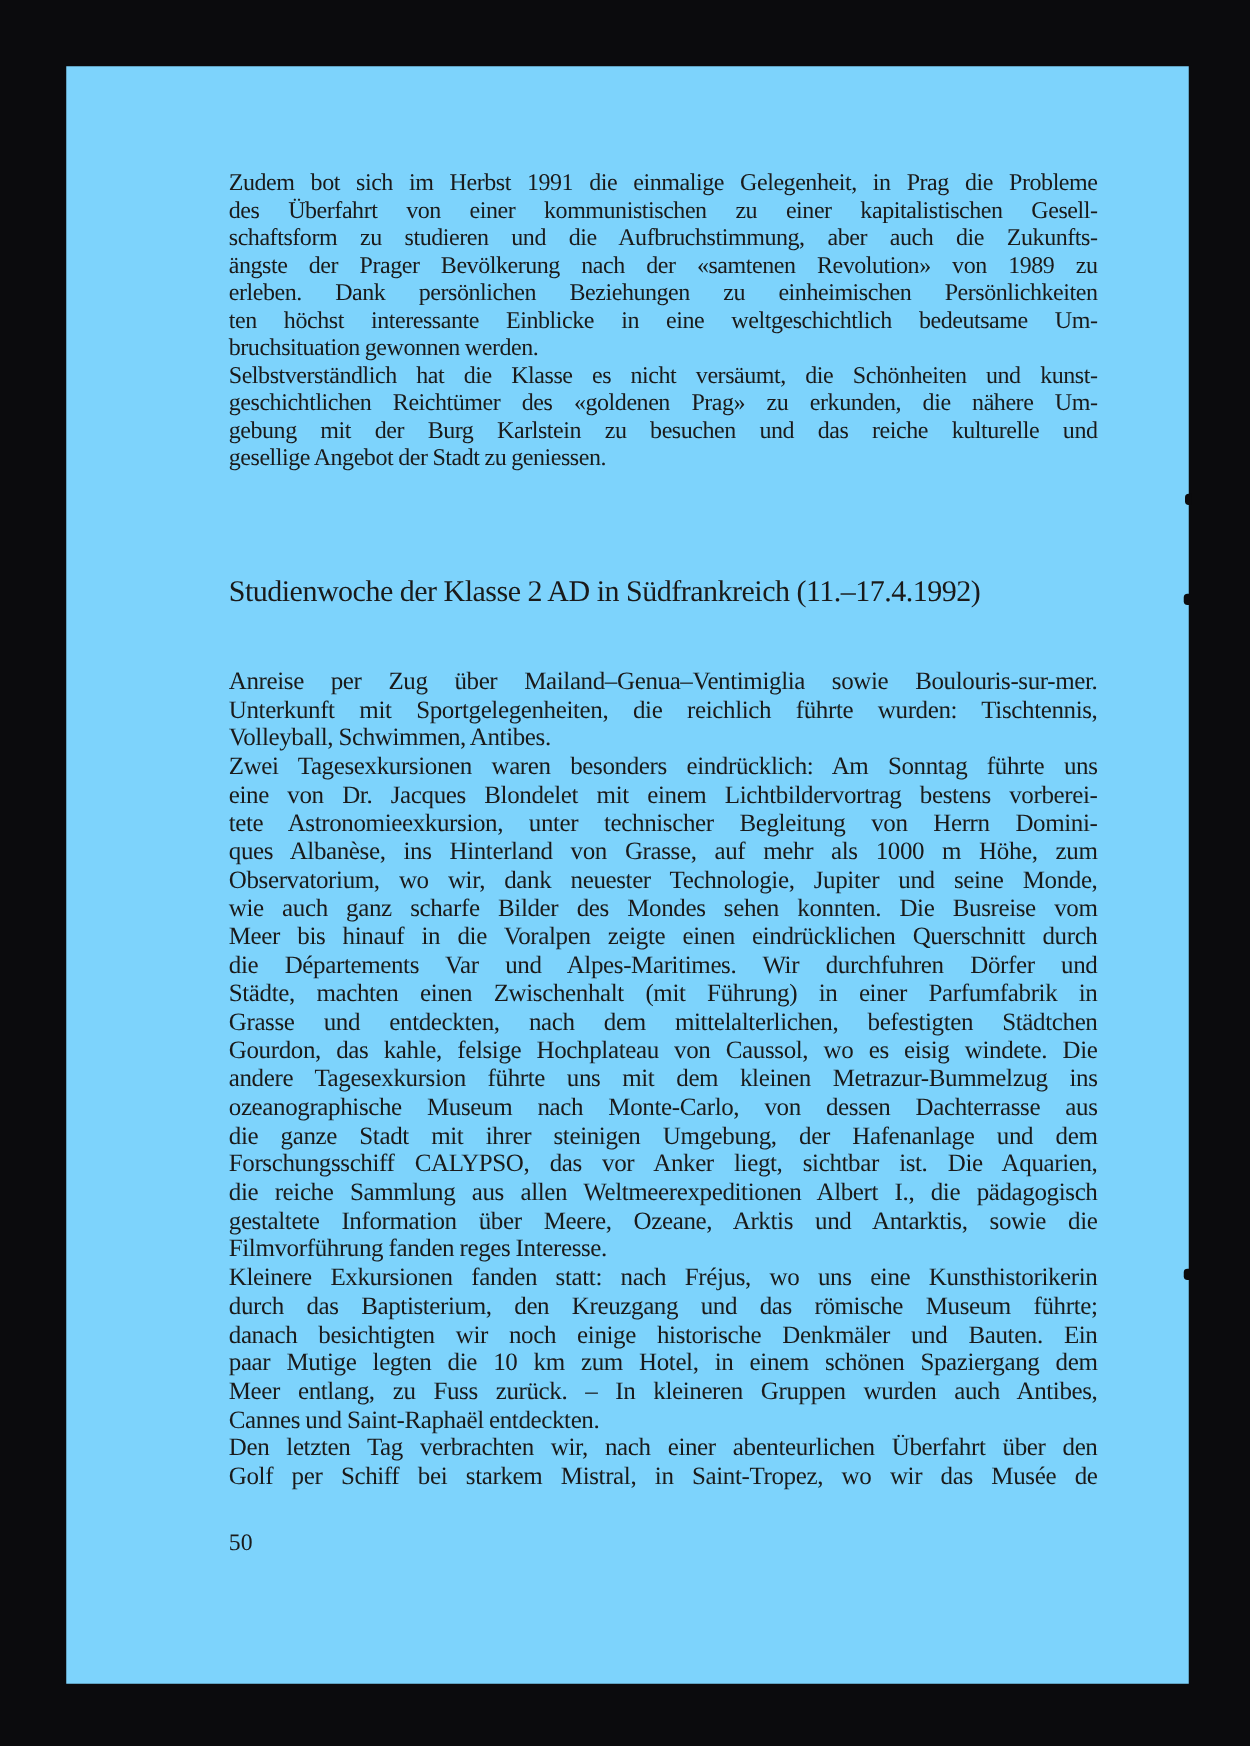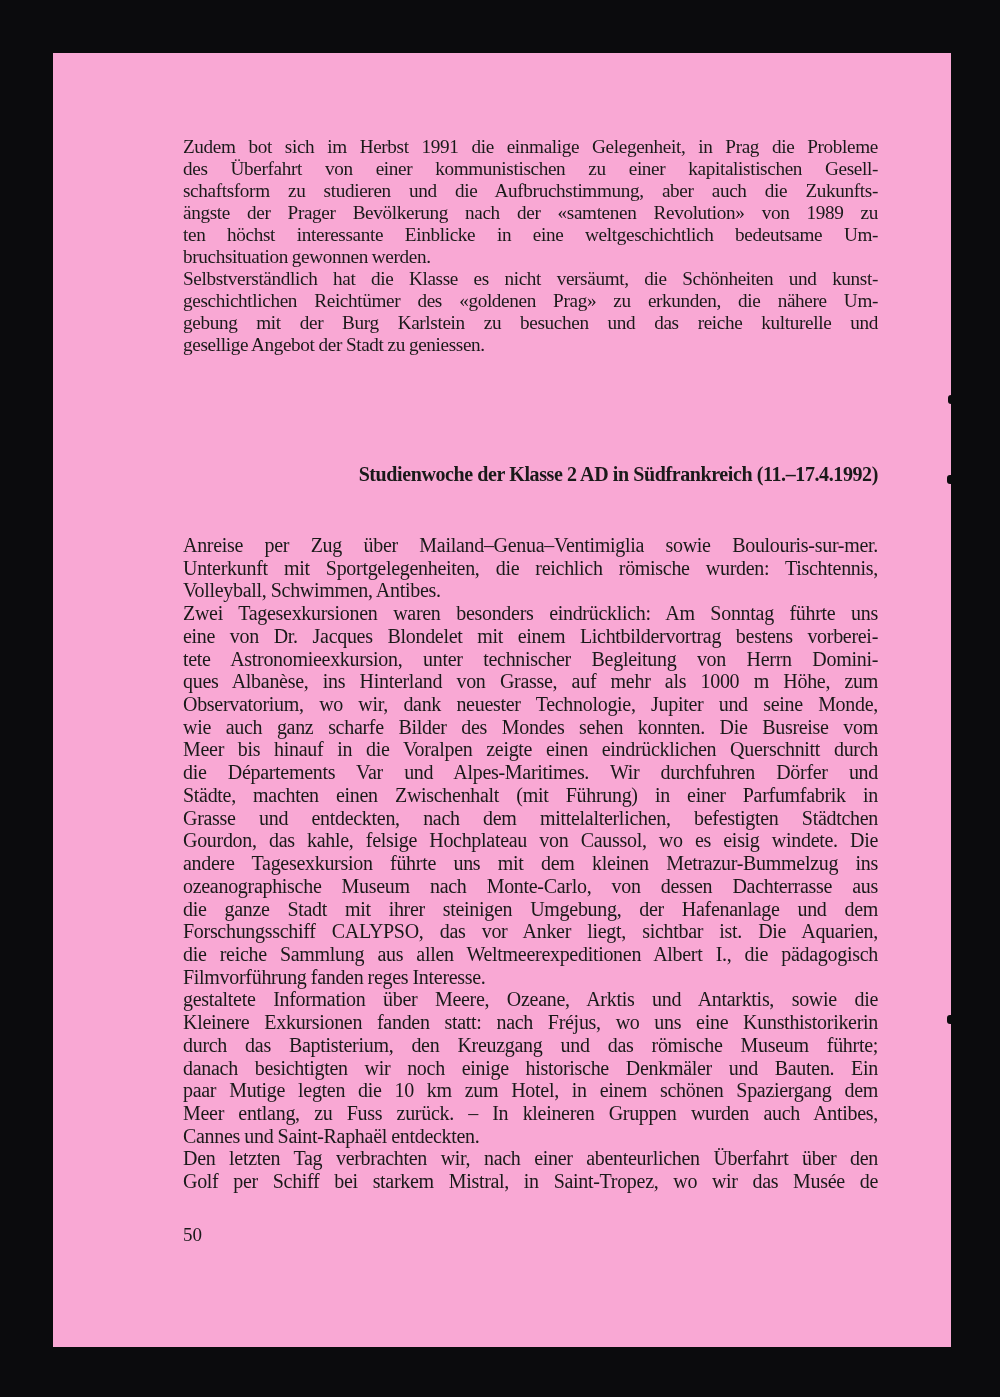--- a/index.html
+++ b/index.html
@@ -6,21 +6,21 @@
   body {
     width: 1000px; height: 1397px;
     background: #0b0b0d;
     position: relative;
     overflow: hidden;
   }
   .page {
     position: absolute;
     left: 53px; top: 53px;
     width: 898px; height: 1294px;
-    background: #f9a8d4;
+    background: #7dd3fc;
   }
   .col {
     position: absolute;
     left: 130px; 
     width: 695px;
     font-family: "Liberation Serif", serif;
     color: #1a1a1a;
   }
   .para {
     font-size: 19.2px;
@@ -28,25 +28,24 @@
     text-align: justify;
     margin: 0;
     letter-spacing: -0.35px;
     word-spacing: -0.5px;
   }
   .para .ln { display: block; text-align: justify; text-align-last: justify; white-space: nowrap; }
   .para .ln.last { text-align-last: left; }
   .p1 { top: 83px; }
   .heading {
     top: 410px;
-    font-weight: bold;
-    font-size: 20px;
+    font-weight: normal;
+    font-size: 24px;
     line-height: 22px;
     letter-spacing: -0.4px;
-    text-align: right;
   }
   .subtitle {
     top: 444px;
     font-style: italic;
     font-size: 19px;
     line-height: 22px;
     letter-spacing: -0.3px;
   }
   .p2 { top: 481px; }
   .p2 .para { line-height: 22.72px; font-size: 20px; letter-spacing: -0.3px; }
@@ -68,60 +67,61 @@
 <body>
 
 <div class="page">
   <div class="col p1">
     <div id="intro">
         <p class="para">
           <span class="ln">Zudem bot sich im Herbst 1991 die einmalige Gelegenheit, in Prag die Probleme</span>
           <span class="ln">des Überfahrt von einer kommunistischen zu einer kapitalistischen Gesell-</span>
           <span class="ln">schaftsform zu studieren und die Aufbruchstimmung, aber auch die Zukunfts-</span>
           <span class="ln">ängste der Prager Bevölkerung nach der «samtenen Revolution» von 1989 zu</span>
+          <span class="ln">erleben. Dank persönlichen Beziehungen zu einheimischen Persönlichkeiten</span>
           <span class="ln">ten höchst interessante Einblicke in eine weltgeschichtlich bedeutsame Um-</span>
           <span class="ln last">bruchsituation gewonnen werden.</span>
         </p>
         <p class="para">
           <span class="ln">Selbstverständlich hat die Klasse es nicht versäumt, die Schönheiten und kunst-</span>
           <span class="ln">geschichtlichen Reichtümer des «goldenen Prag» zu erkunden, die nähere Um-</span>
           <span class="ln">gebung mit der Burg Karlstein zu besuchen und das reiche kulturelle und</span>
           <span class="ln last">gesellige Angebot der Stadt zu geniessen.</span>
         </p>
       </div>
   </div>
 
   <div class="col heading">Studienwoche der Klasse 2 AD in Südfrankreich (11.–17.4.1992)</div>
 
   <div class="col p2">
     <div id="section-body">
         <p class="para">
           <span class="ln">Anreise per Zug über Mailand–Genua–Ventimiglia sowie Boulouris-sur-mer.</span>
-          <span class="ln">Unterkunft mit Sportgelegenheiten, die reichlich römische wurden: Tischtennis,</span>
+          <span class="ln">Unterkunft mit Sportgelegenheiten, die reichlich führte wurden: Tischtennis,</span>
           <span class="ln last">Volleyball, Schwimmen, Antibes.</span>
         </p>
         <p class="para">
           <span class="ln">Zwei Tagesexkursionen waren besonders eindrücklich: Am Sonntag führte uns</span>
           <span class="ln">eine von Dr. Jacques Blondelet mit einem Lichtbildervortrag bestens vorberei-</span>
           <span class="ln">tete Astronomieexkursion, unter technischer Begleitung von Herrn Domini-</span>
           <span class="ln">ques Albanèse, ins Hinterland von Grasse, auf mehr als 1000 m Höhe, zum</span>
           <span class="ln">Observatorium, wo wir, dank neuester Technologie, Jupiter und seine Monde,</span>
           <span class="ln">wie auch ganz scharfe Bilder des Mondes sehen konnten. Die Busreise vom</span>
           <span class="ln">Meer bis hinauf in die Voralpen zeigte einen eindrücklichen Querschnitt durch</span>
           <span class="ln">die Départements Var und Alpes-Maritimes. Wir durchfuhren Dörfer und</span>
           <span class="ln">Städte, machten einen Zwischenhalt (mit Führung) in einer Parfumfabrik in</span>
           <span class="ln">Grasse und entdeckten, nach dem mittelalterlichen, befestigten Städtchen</span>
           <span class="ln">Gourdon, das kahle, felsige Hochplateau von Caussol, wo es eisig windete. Die</span>
           <span class="ln">andere Tagesexkursion führte uns mit dem kleinen Metrazur-Bummelzug ins</span>
           <span class="ln">ozeanographische Museum nach Monte-Carlo, von dessen Dachterrasse aus</span>
           <span class="ln">die ganze Stadt mit ihrer steinigen Umgebung, der Hafenanlage und dem</span>
           <span class="ln">Forschungsschiff CALYPSO, das vor Anker liegt, sichtbar ist. Die Aquarien,</span>
           <span class="ln">die reiche Sammlung aus allen Weltmeerexpeditionen Albert I., die pädagogisch</span>
+          <span class="ln">gestaltete Information über Meere, Ozeane, Arktis und Antarktis, sowie die</span>
           <span class="ln last">Filmvorführung fanden reges Interesse.</span>
-          <span class="ln">gestaltete Information über Meere, Ozeane, Arktis und Antarktis, sowie die</span>
         </p>
         <p class="para">
           <span class="ln">Kleinere Exkursionen fanden statt: nach Fréjus, wo uns eine Kunsthistorikerin</span>
           <span class="ln">durch das Baptisterium, den Kreuzgang und das römische Museum führte;</span>
           <span class="ln">danach besichtigten wir noch einige historische Denkmäler und Bauten. Ein</span>
           <span class="ln">paar Mutige legten die 10 km zum Hotel, in einem schönen Spaziergang dem</span>
           <span class="ln">Meer entlang, zu Fuss zurück. – In kleineren Gruppen wurden auch Antibes,</span>
           <span class="ln last">Cannes und Saint-Raphaël entdeckten.</span>
         </p>
         <p class="para">

